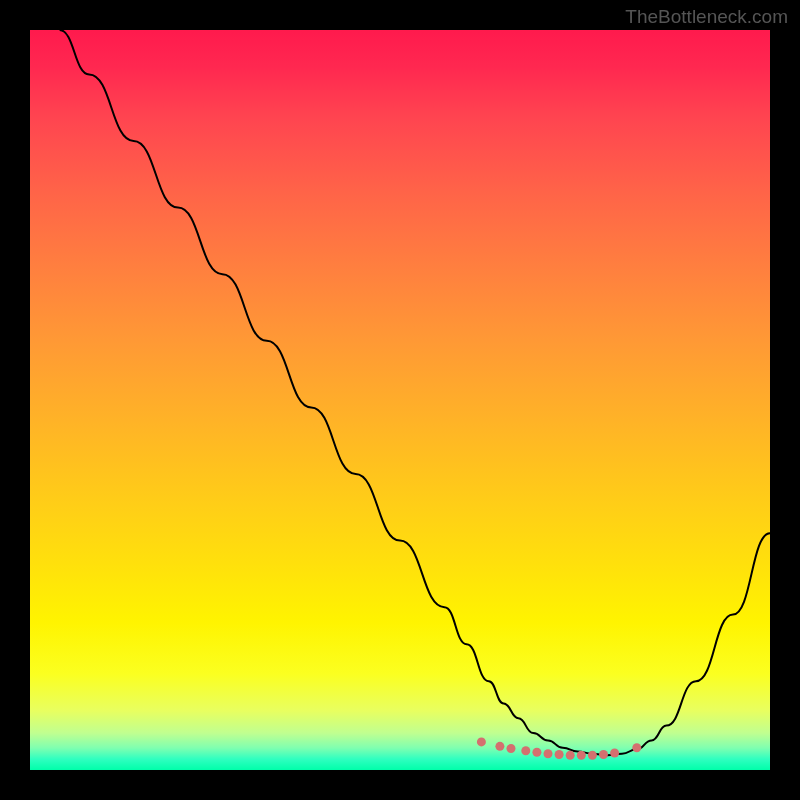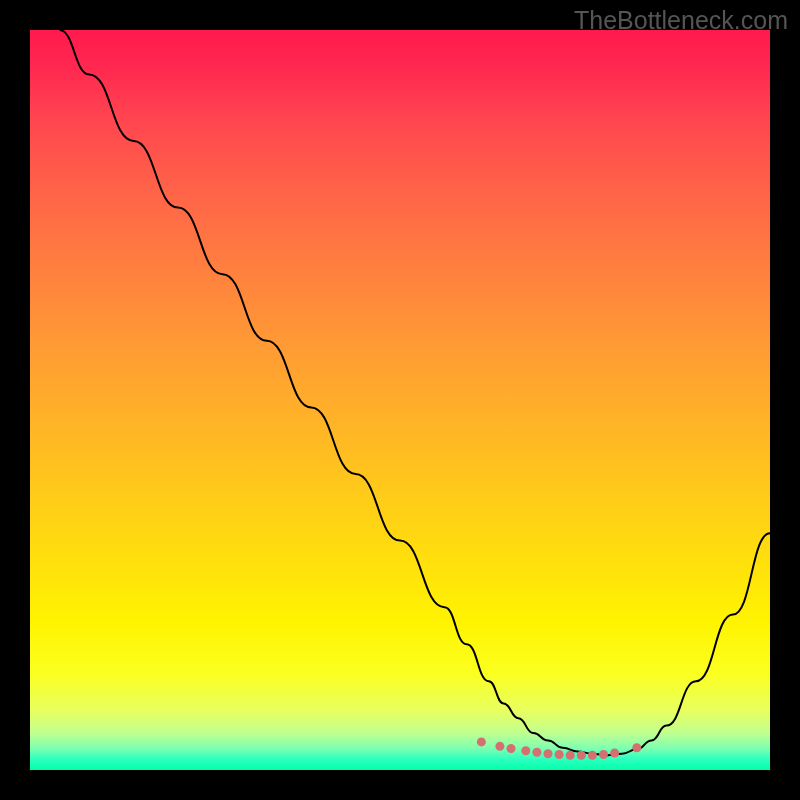--- a/index.html
+++ b/index.html
@@ -12,21 +12,21 @@
       height: 800px;
       background: #000;
       position: relative;
       font-family: Arial, sans-serif;
     }
     .watermark {
       position: absolute;
       top: 6px;
       right: 12px;
       color: #555;
-      font-size: 25px;
+      font-size: 19px;
       font-weight: 500;
       z-index: 10;
     }
     .chart-container {
       position: absolute;
       left: 30px;
       top: 30px;
       width: 740px;
       height: 740px;
     }

